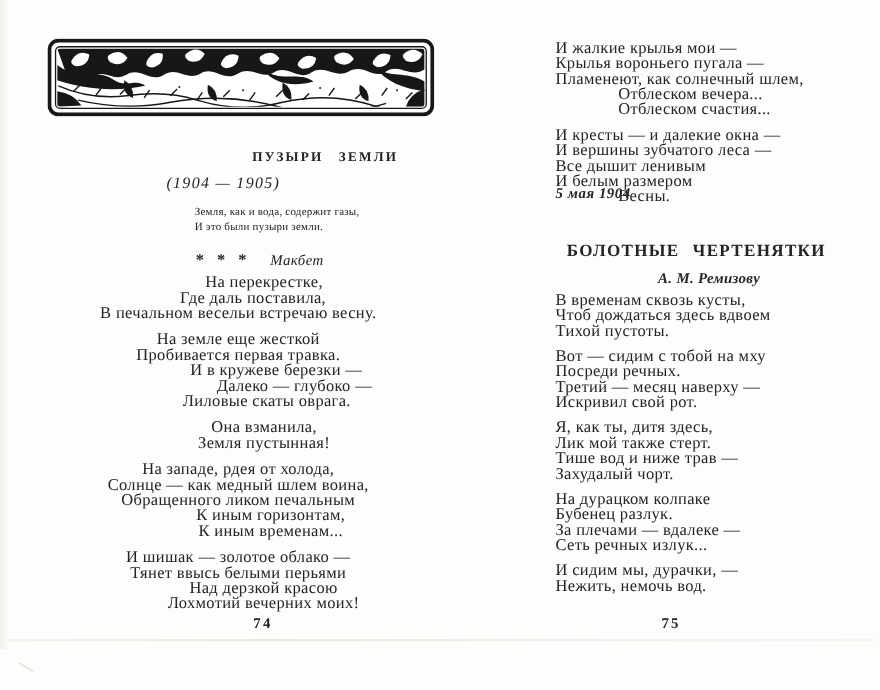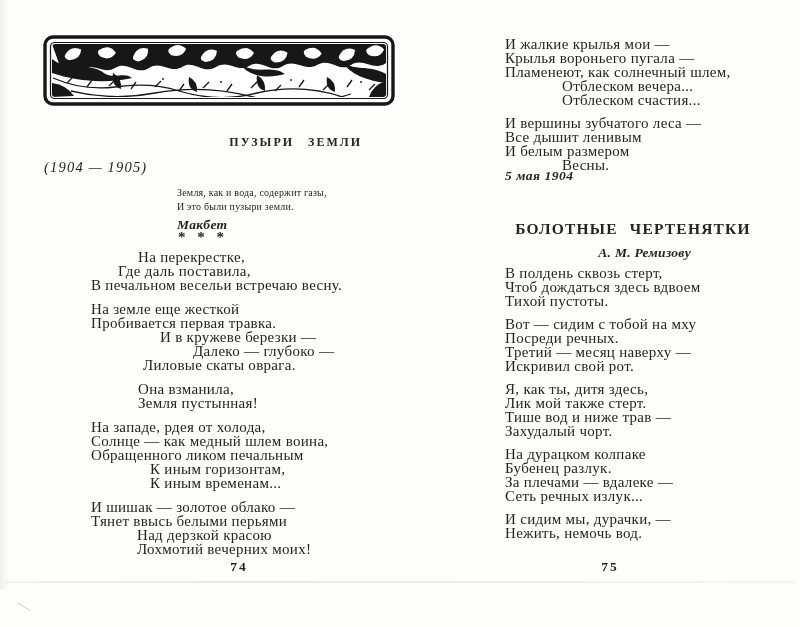--- a/index.html
+++ b/index.html
@@ -10,33 +10,33 @@
     color:#242424;
   }
   .edge-left{position:absolute;left:0;top:0;width:9px;height:590px;
     background:linear-gradient(90deg,#f0f0ec,rgba(253,253,251,0));}
   .edge-bottom{position:absolute;left:4px;top:581px;width:792px;height:2px;
     background:linear-gradient(90deg,#f1f1ed,#e9e9e4 30%,#efefeb 70%,#f4f4f0);border-radius:2px;}
   .corner-mark{position:absolute;left:16px;top:606px;width:15px;height:1px;
     background:#d8d8d2;transform:rotate(32deg);}
   .abs{position:absolute;}
   .line{height:14px;line-height:14px;font-size:15px;letter-spacing:.3px;white-space:nowrap;}
-  .stanza-l{margin-bottom:10px;}
+  .stanza-l{margin-bottom:10px;text-align:center;}
   .stanza-r{margin-bottom:9px;}
   .ind27{margin-left:27px}.ind46{margin-left:46px}.ind47{margin-left:47px}
   .ind52{margin-left:52px}.ind57{margin-left:57px}.ind59{margin-left:59px}
   .ind69{margin-left:69px}.ind102{margin-left:102px}
   .title{left:44px;top:135px;width:318px;text-align:right;
     font-weight:bold;font-size:12px;letter-spacing:2px;word-spacing:9px;}
-  .subtitle{left:44px;top:159px;width:318px;text-align:left;
+  .subtitle{left:44px;top:159px;width:318px;text-align:center;
     font-style:italic;font-size:14.5px;letter-spacing:1.2px;}
   .epigraph{left:177px;top:186px;width:208px;}
   .epigraph .eline{height:13.5px;line-height:13.5px;font-size:10px;letter-spacing:.2px;white-space:nowrap;}
-  .epigraph-attr{margin-top:4px;text-align:left;padding-right:22px;
-    font-style:italic;font-size:13.5px;font-weight:700;letter-spacing:.4px;}
+  .epigraph-attr{margin-top:16px;text-align:center;padding-right:22px;
+    font-style:italic;font-size:13.5px;font-weight:400;letter-spacing:.4px;}
   .stars{left:44px;top:229px;width:318px;text-align:center;
     font-weight:bold;font-size:15px;letter-spacing:4px;}
   .poem-left{left:91px;top:250px;}
   .pagenum{font-size:13.5px;letter-spacing:2px;text-align:center;font-weight:600;}
   .pagenum-l{left:44px;top:559px;width:390px;}
   .pagenum-r{left:505px;top:559px;width:210px;}
   .poem-r1{left:505px;top:37px;}
   .date-r{left:505px;top:168px;font-style:italic;font-size:13.5px;font-weight:600;letter-spacing:.5px;}
   .heading-r{left:505px;top:220px;width:256px;text-align:center;
     font-weight:bold;font-size:15.5px;letter-spacing:1.2px;word-spacing:7px;}
@@ -150,34 +150,35 @@
 
     <div class="abs poem-r1">
       <div class="stanza-r">
         <div class="line">И жалкие крылья мои —</div>
         <div class="line">Крылья вороньего пугала —</div>
         <div class="line">Пламенеют, как солнечный шлем,</div>
         <div class="line ind57">Отблеском вечера...</div>
         <div class="line ind57">Отблеском счастия...</div>
       </div>
       <div class="stanza-r">
+        <div class="line">И кресты — и далекие окна —</div>
         <div class="line">И вершины зубчатого леса —</div>
         <div class="line">Все дышит ленивым</div>
         <div class="line">И белым размером</div>
         <div class="line ind57">Весны.</div>
       </div>
     </div>
 
     <div class="abs date-r">5 мая 1904</div>
     <div class="abs heading-r">БОЛОТНЫЕ ЧЕРТЕНЯТКИ</div>
     <div class="abs dedication-r">А. М. Ремизову</div>
 
     <div class="abs poem-r2">
       <div class="stanza-r">
-        <div class="line">В полдень сквозь стерт,</div>
+        <div class="line">В временам сквозь кусты,</div>
         <div class="line">Чтоб дождаться здесь вдвоем</div>
         <div class="line">Тихой пустоты.</div>
       </div>
       <div class="stanza-r">
         <div class="line">Вот — сидим с тобой на мху</div>
         <div class="line">Посреди речных.</div>
         <div class="line">Третий — месяц наверху —</div>
         <div class="line">Искривил свой рот.</div>
       </div>
       <div class="stanza-r">

